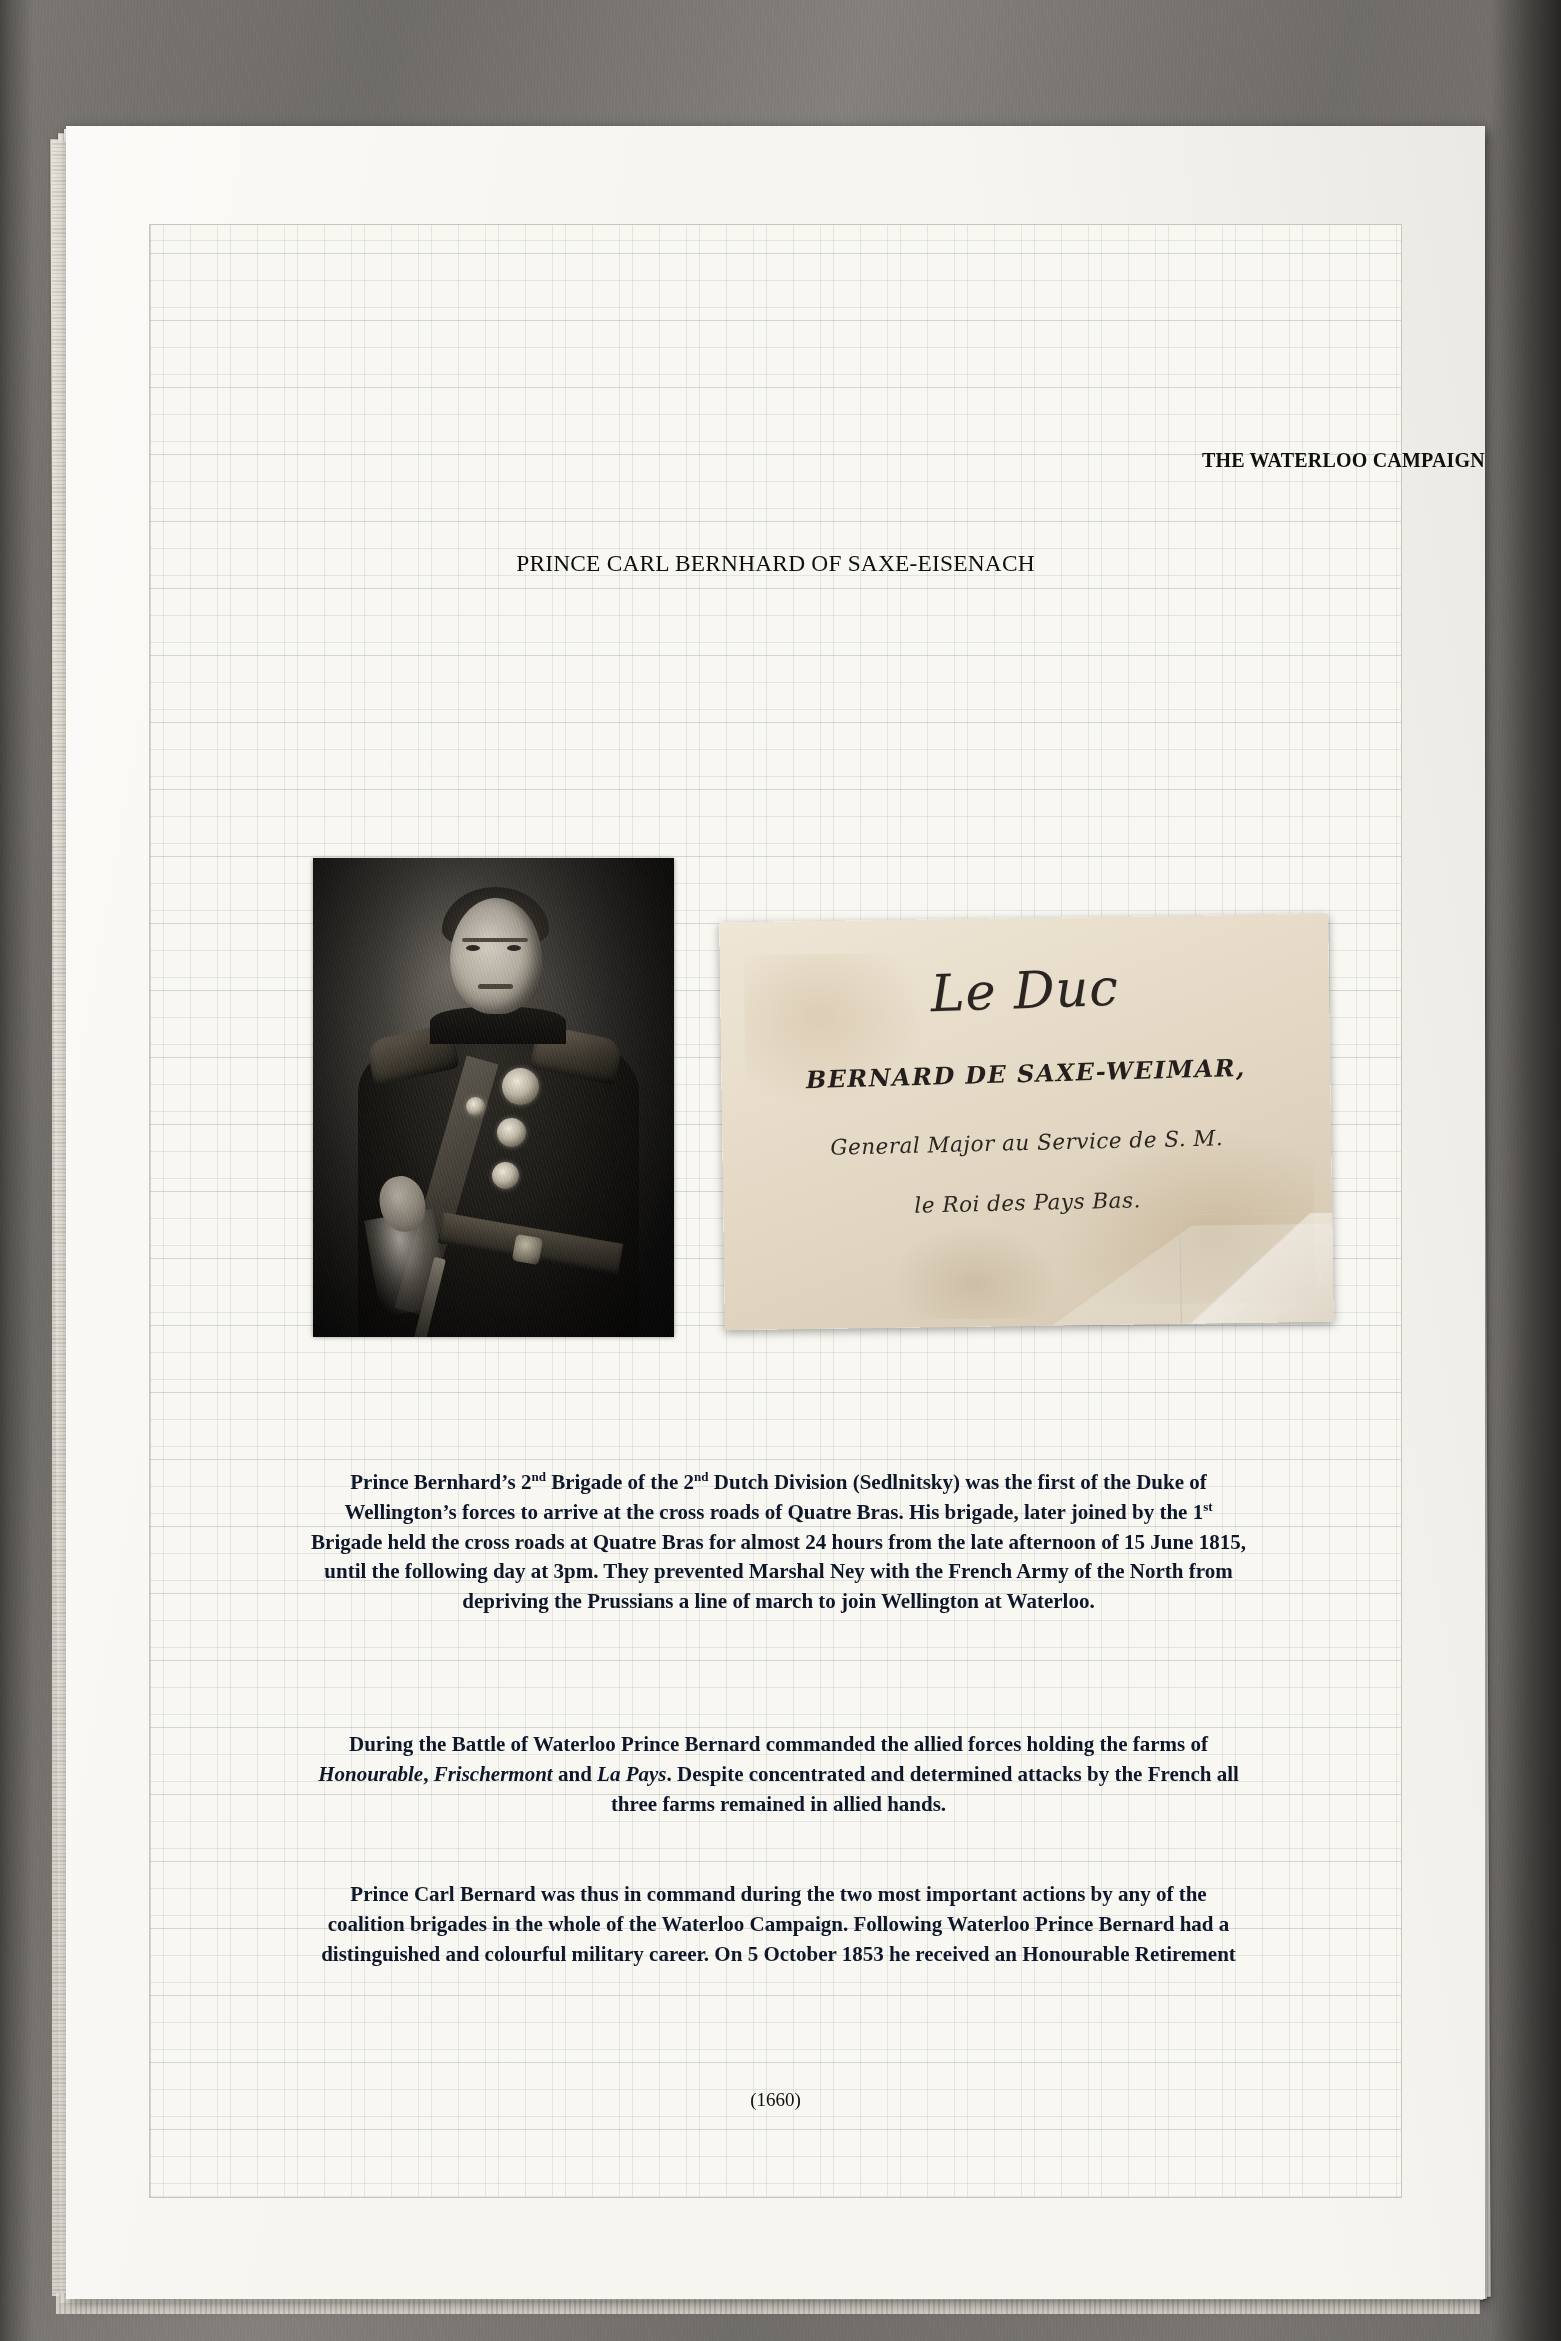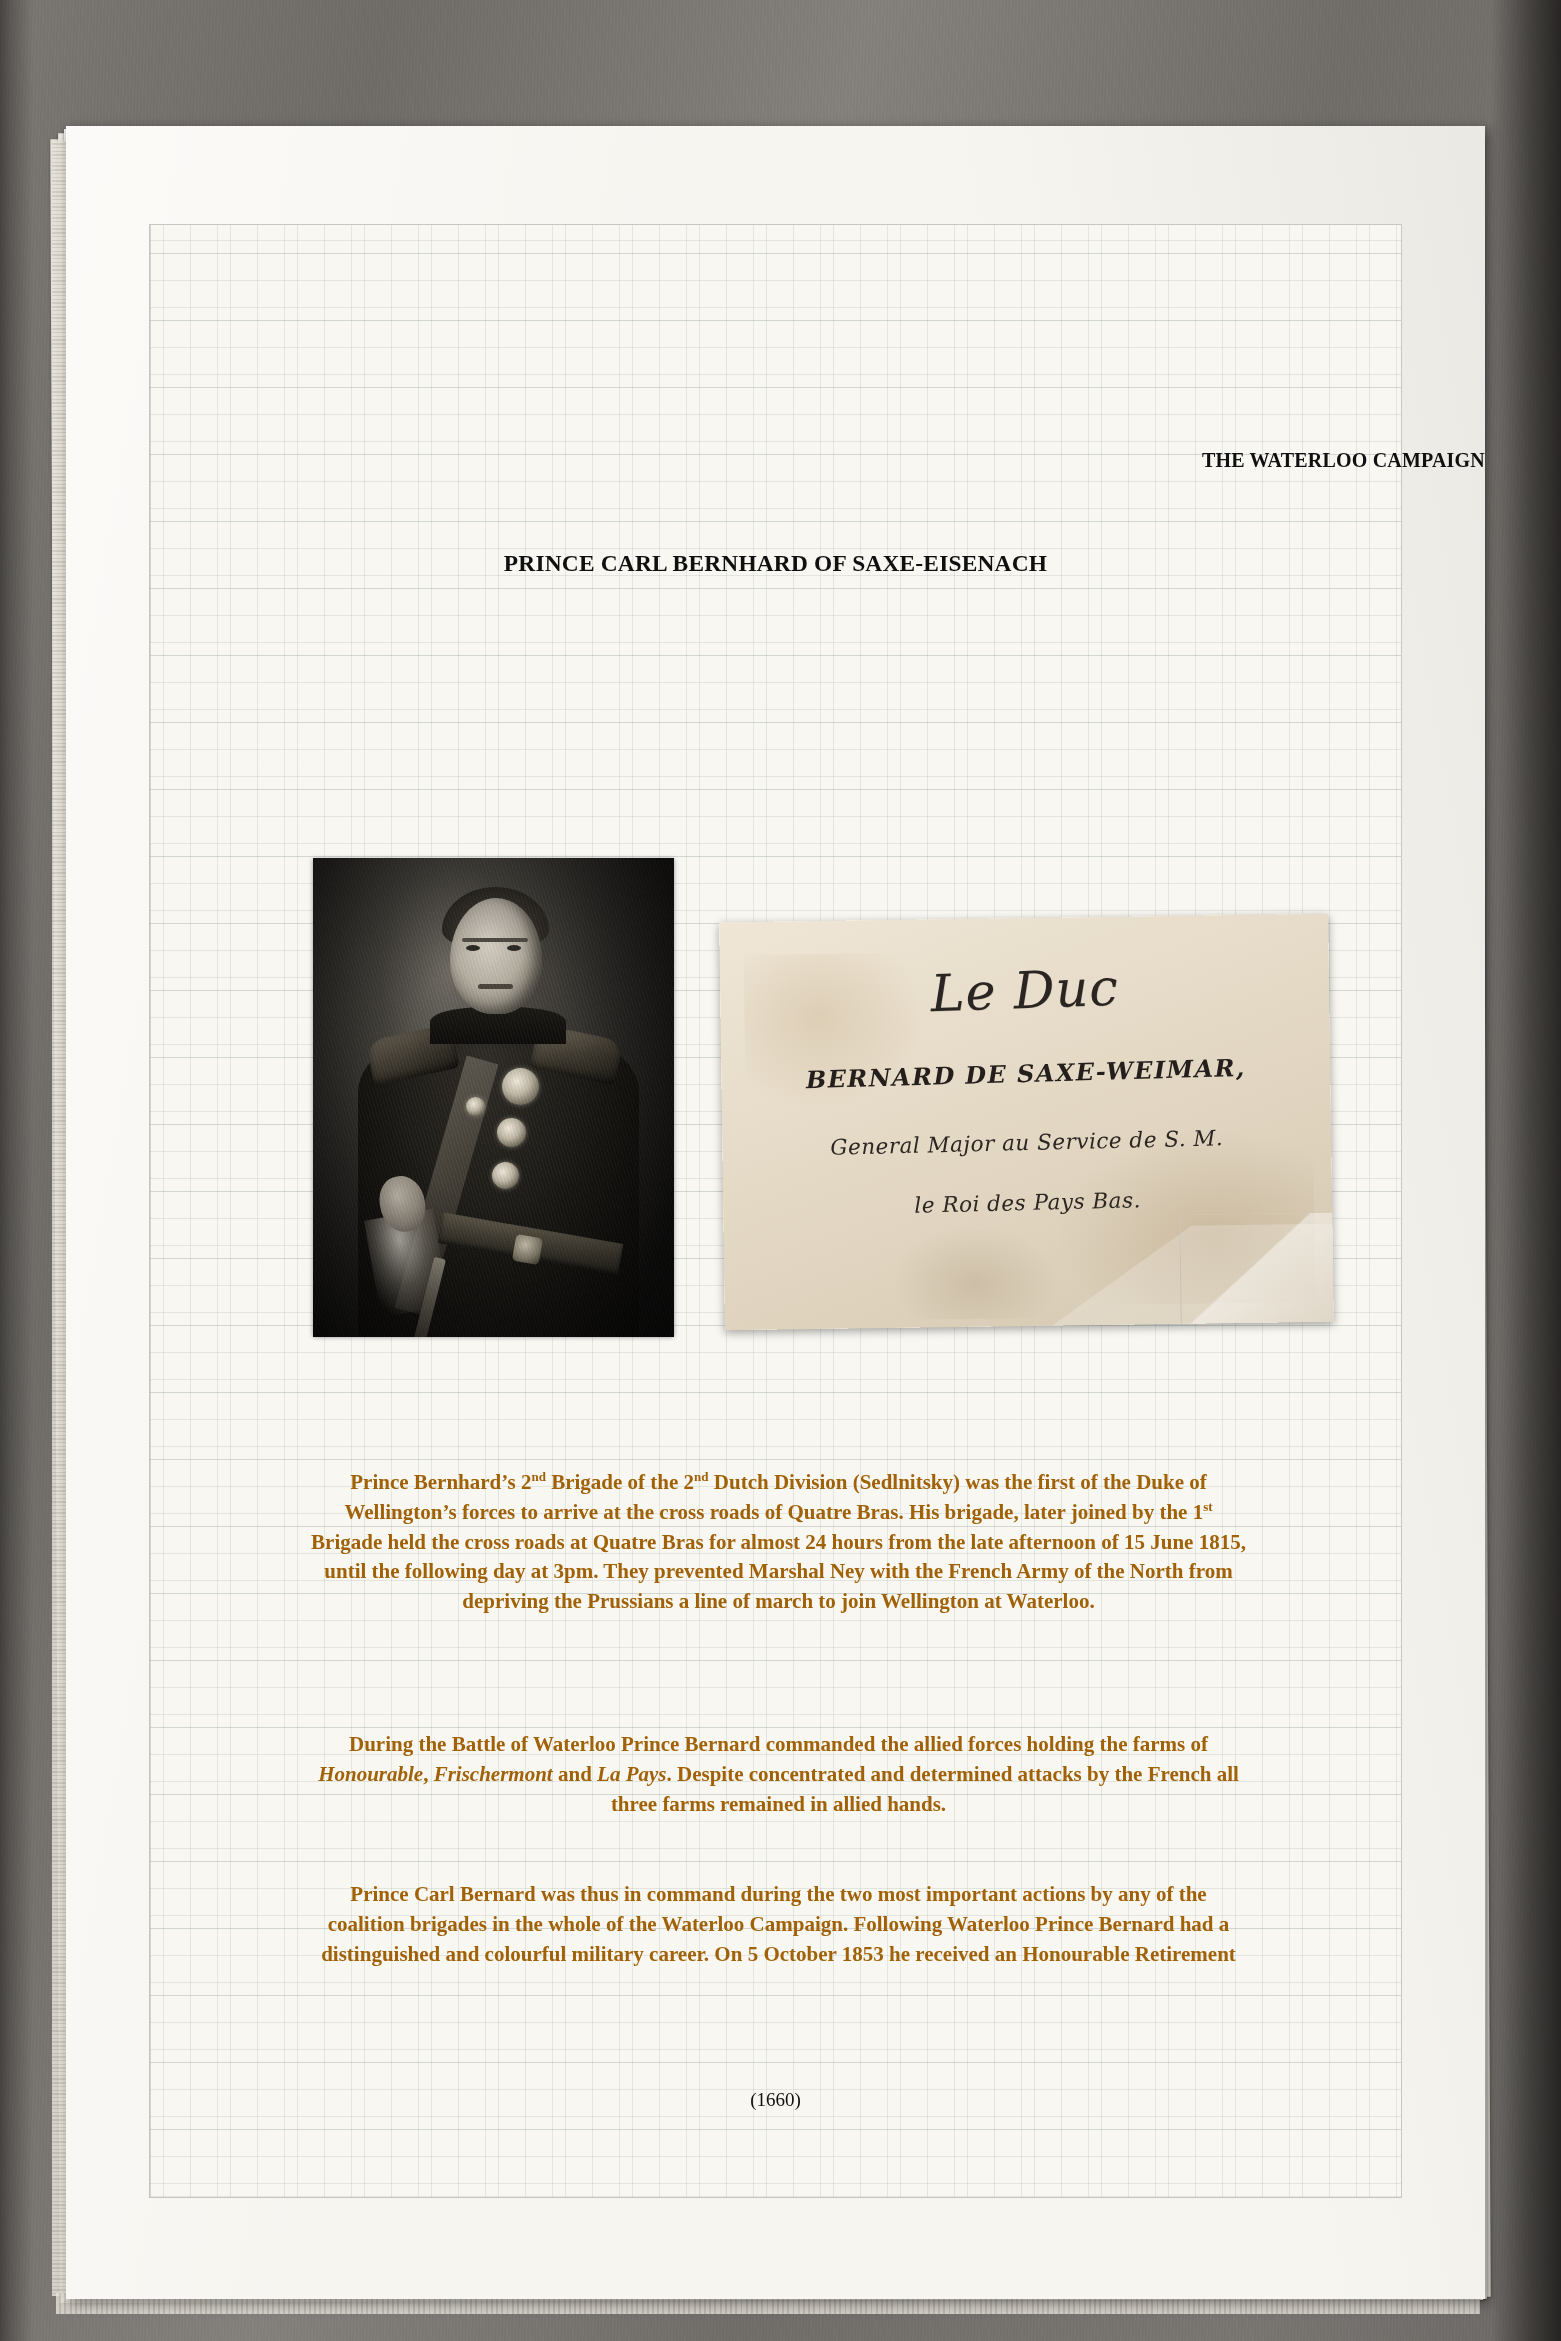--- a/index.html
+++ b/index.html
@@ -135,21 +135,21 @@
     font-size: 27px;
     letter-spacing: 0.5px;
   }
   .h-campaign {
     position:absolute; left:0; right:0; top: 323px;
     text-align:right; color:#101010; font-weight:bold; font-size: 20px;
     letter-spacing: 0.2px;
   }
   .h-prince {
     position:absolute; left:0; right:0; top: 424px;
-    text-align:center; color:#101010; font-weight:bold; font-size: 23.4px;
+    text-align:center; color:#101010; font-weight:normal; font-size: 23.4px;
     letter-spacing: 0.2px;
   }
   .h-sub {
     position:absolute; left:0; right:0; top: 534px;
     text-align:center; color:#101010; font-weight:bold; font-size: 20.6px;
   }
 
   
   #portrait {
     position:absolute;
@@ -349,21 +349,21 @@
 
   
   .para {
     position:absolute;
     left: 244px;
     width: 937px;
     text-align: center;
     font-weight: bold;
     font-size: 21px;
     line-height: 1.42;
-    color: #a16207;
+    color: #0f172a;
   }
   #p1 { top: 1342px; }
   #p2 { top: 1604px; }
   #p3 { top: 1754px; }
   sup { font-size: 0.62em; vertical-align: super; }
   .it { font-style: italic; }
 
   #catnum {
     position:absolute;
     left:0; right:0;

